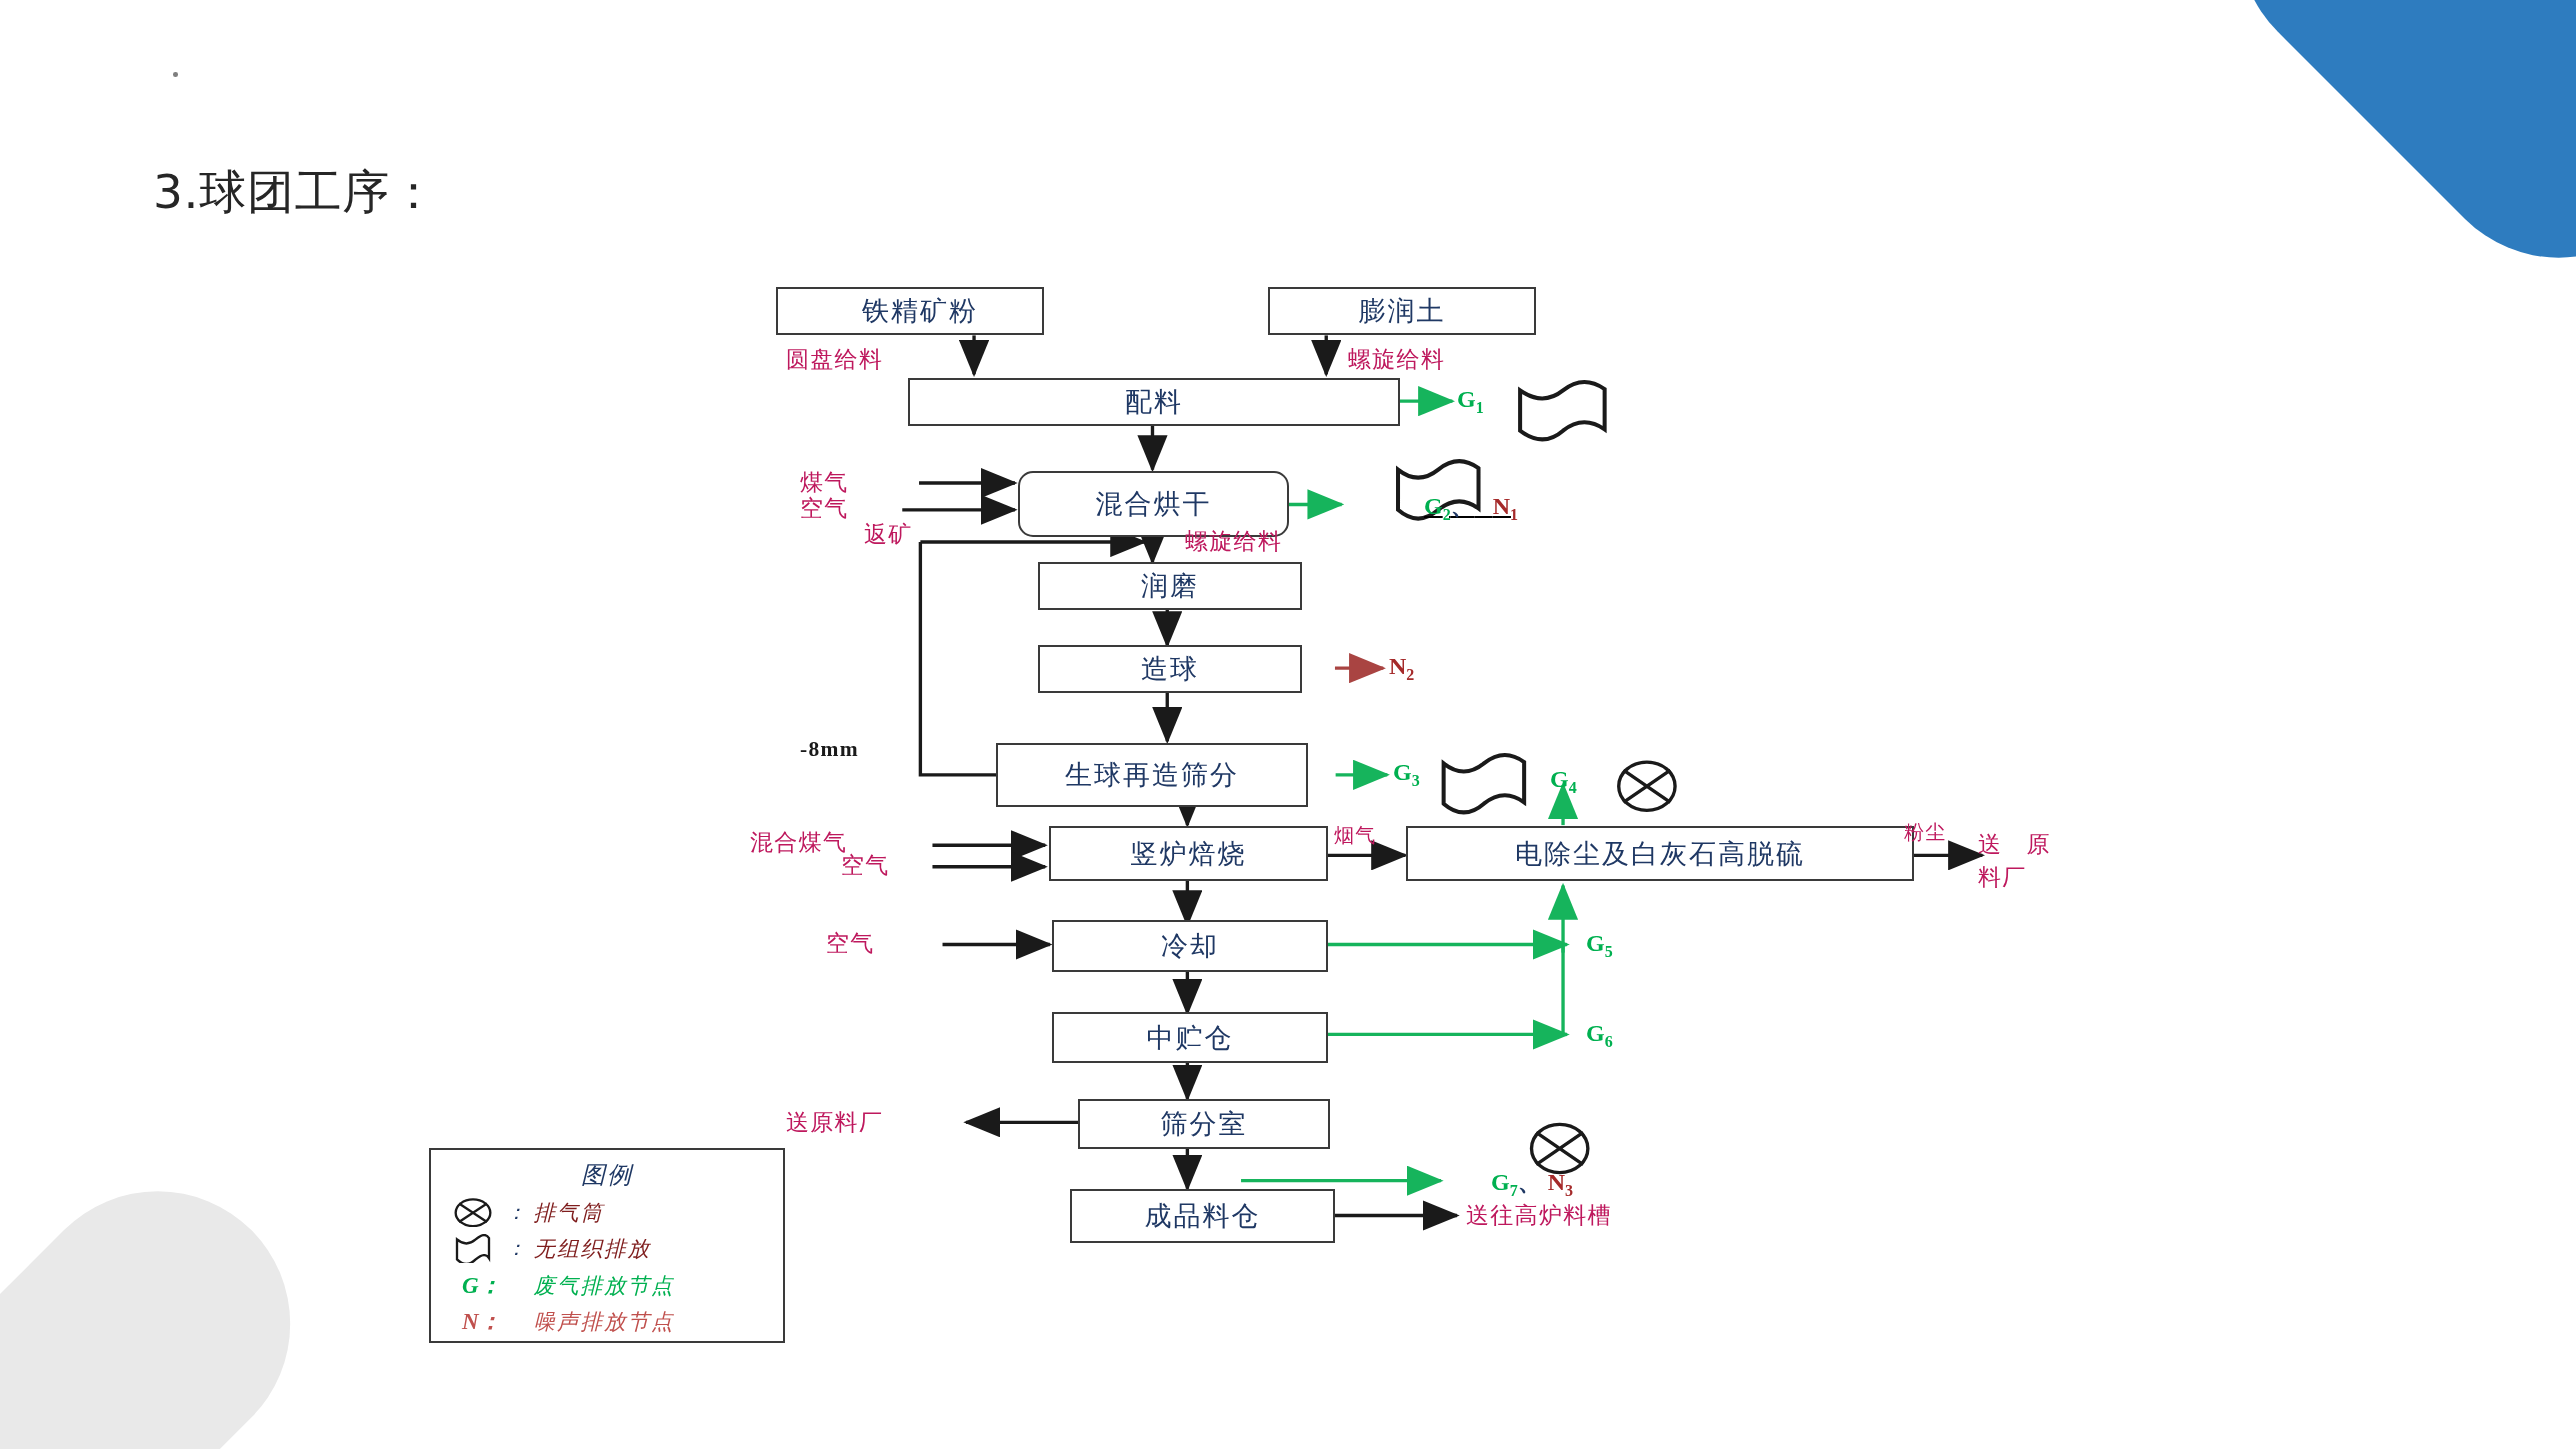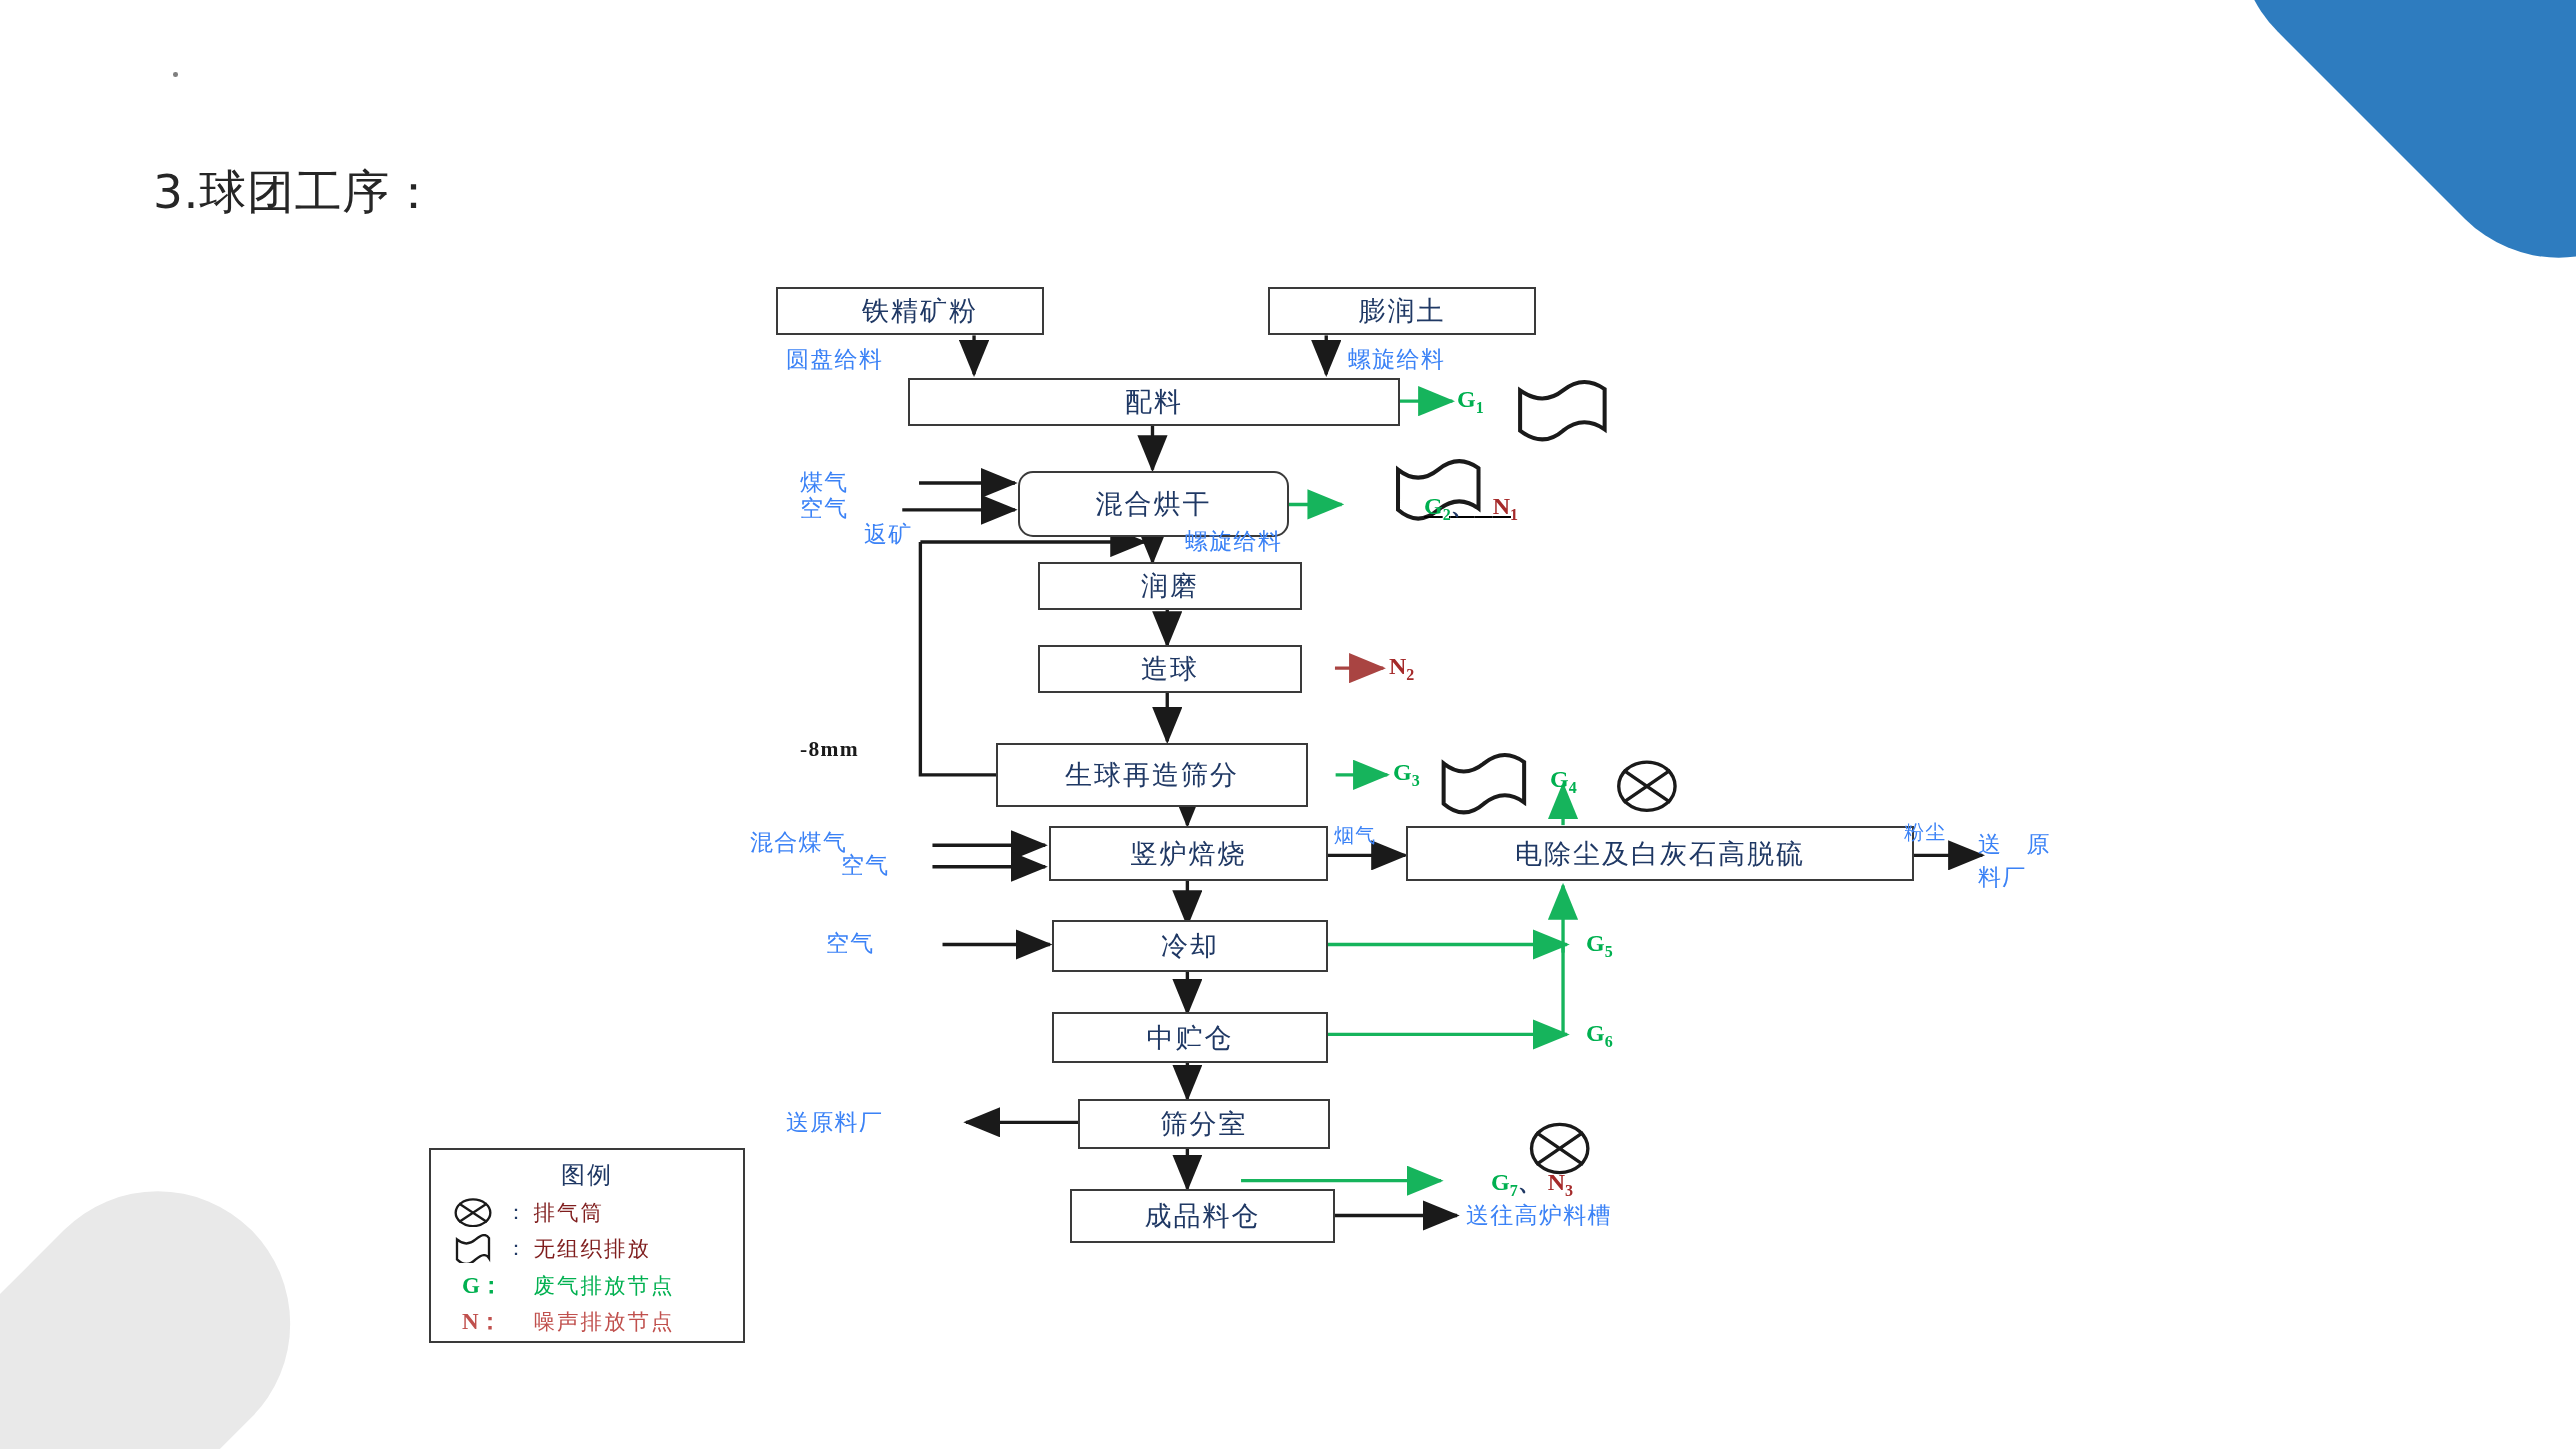--- a/index.html
+++ b/index.html
@@ -84,21 +84,21 @@
     font-size: 27px;
     letter-spacing: 2px;
     white-space: nowrap;
     font-family: "Liberation Serif", "DejaVu Serif", serif;
     font-weight: 500;
   }
 
   
   .lbl {
     position: absolute;
-    color: #3b82f6;
+    color: #be185d;
     font-size: 23px;
     letter-spacing: 1.3px;
     white-space: nowrap;
     line-height: 1.15;
     font-family: "Liberation Serif", "DejaVu Serif", serif;
   }
   .lbl.small { font-size: 20px; }
 
   .node-g {
     position: absolute;
@@ -130,25 +130,26 @@
   .node-pair .g { color: #00B050; }
   .node-pair .n { color: #A52A2A; }
   .node-pair .sep { color: #1f3864; }
   .node-pair sub { font-size: 16px; }
 
   
   #legend-box {
     position: absolute;
     left: 429px;
     top: 1148px;
-    width: 316px;
+    width: 356px;
     height: 195px;
     box-sizing: border-box;
     border: 2px solid #3a3a3a;
     background: #ffffff;
+    font-style: italic;
   }
   #legend-title {
     text-align: center;
     margin-top: 9.4px;
     font-size: 24px;
     color: #1f3864;
     letter-spacing: 2px;
     font-family: "Liberation Serif", "DejaVu Serif", serif;
   }
   .legend-row {

